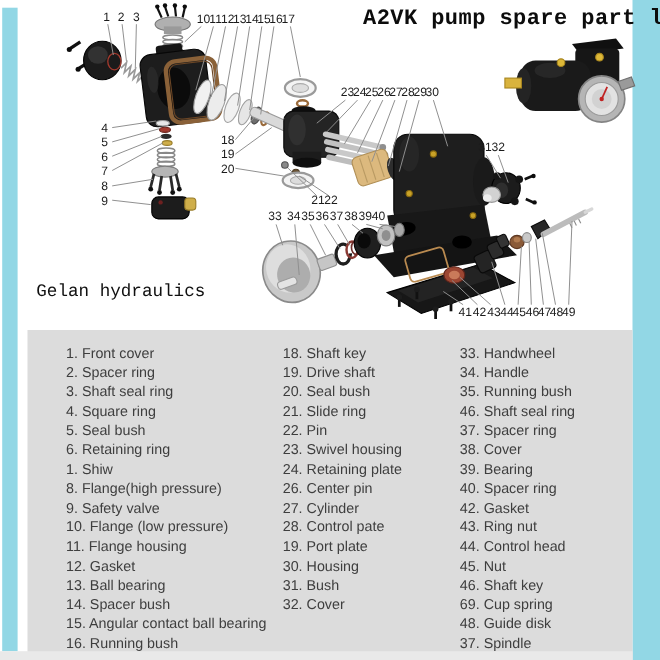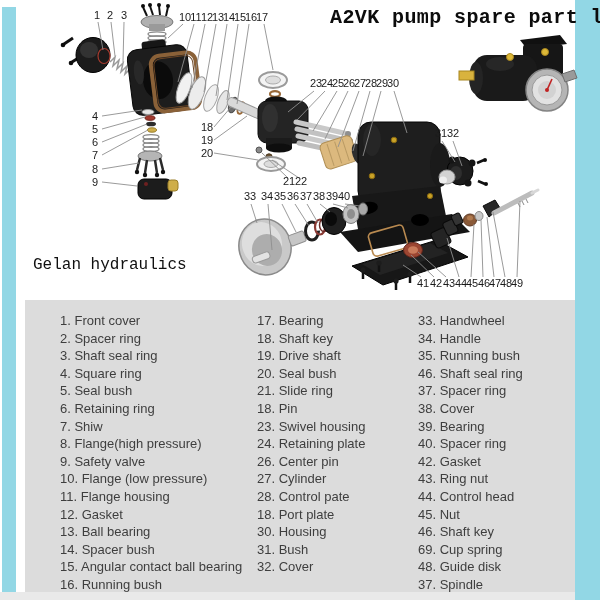--- a/index.html
+++ b/index.html
@@ -380,44 +380,43 @@
 <div class="brand">Gelan hydraulics</div>
 
 <div class="panel">
   <div class="col col1">
       <div class="part-row">1. Front cover</div>
       <div class="part-row">2. Spacer ring</div>
       <div class="part-row">3. Shaft seal ring</div>
       <div class="part-row">4. Square ring</div>
       <div class="part-row">5. Seal bush</div>
       <div class="part-row">6. Retaining ring</div>
-      <div class="part-row">7. Shiw</div>
+      <div class="part-row">1. Shiw</div>
       <div class="part-row">8. Flange(high pressure)</div>
       <div class="part-row">9. Safety valve</div>
       <div class="part-row">10. Flange (low pressure)</div>
       <div class="part-row">11. Flange housing</div>
       <div class="part-row">12. Gasket</div>
       <div class="part-row">13. Ball bearing</div>
       <div class="part-row">14. Spacer bush</div>
       <div class="part-row">15. Angular contact ball bearing</div>
       <div class="part-row">16. Running bush</div>
     </div>
   <div class="col col2">
-      <div class="part-row">17. Bearing</div>
       <div class="part-row">18. Shaft key</div>
       <div class="part-row">19. Drive shaft</div>
       <div class="part-row">20. Seal bush</div>
       <div class="part-row">21. Slide ring</div>
-      <div class="part-row">18. Pin</div>
+      <div class="part-row">22. Pin</div>
       <div class="part-row">23. Swivel housing</div>
       <div class="part-row">24. Retaining plate</div>
       <div class="part-row">26. Center pin</div>
       <div class="part-row">27. Cylinder</div>
       <div class="part-row">28. Control pate</div>
-      <div class="part-row">18. Port plate</div>
+      <div class="part-row">19. Port plate</div>
       <div class="part-row">30. Housing</div>
       <div class="part-row">31. Bush</div>
       <div class="part-row">32. Cover</div>
     </div>
   <div class="col col3">
       <div class="part-row">33. Handwheel</div>
       <div class="part-row">34. Handle</div>
       <div class="part-row">35. Running bush</div>
       <div class="part-row">46. Shaft seal ring</div>
       <div class="part-row">37. Spacer ring</div>

